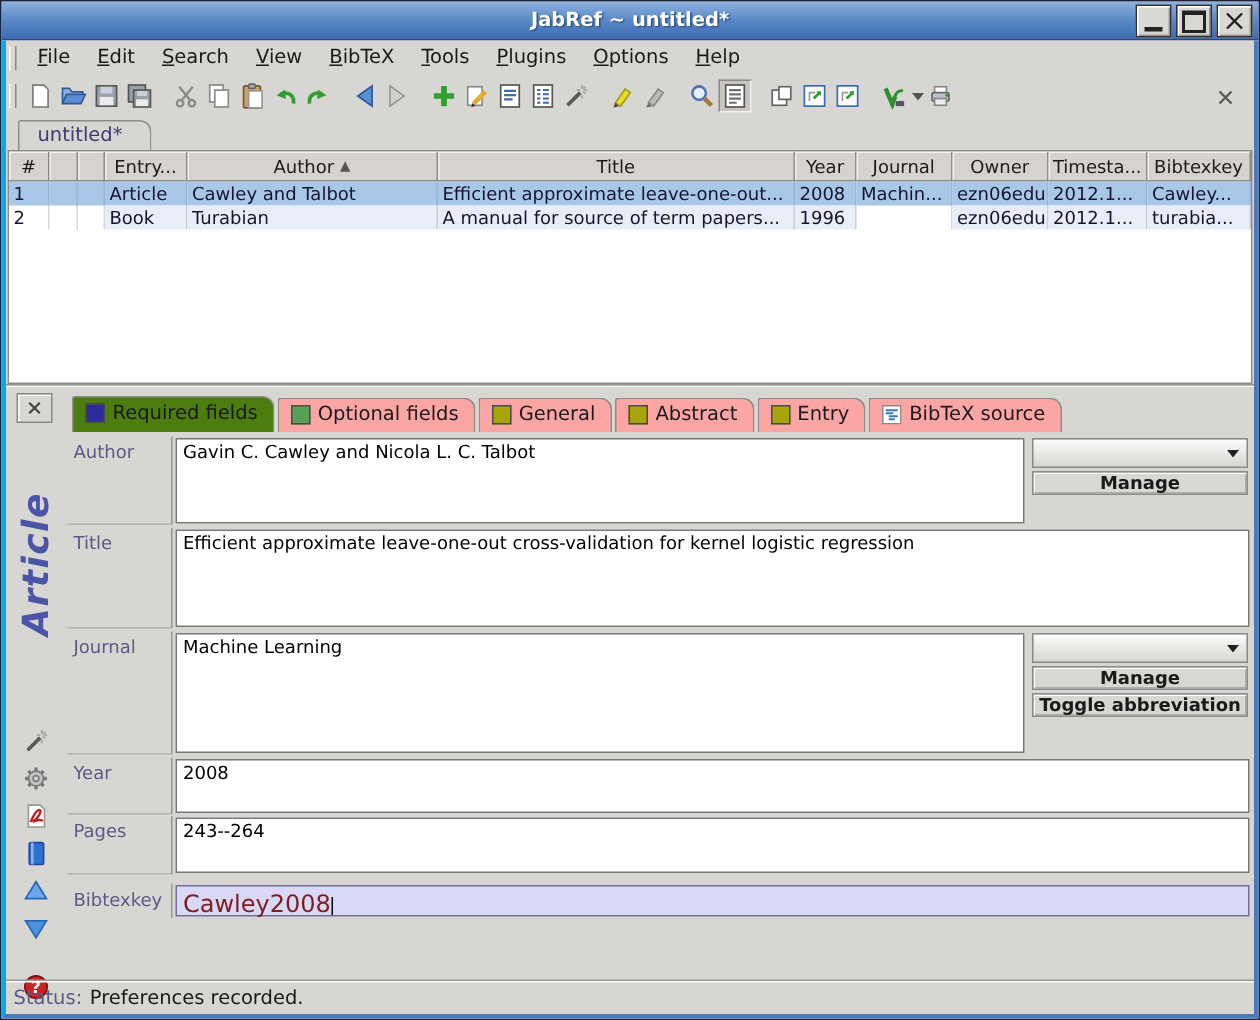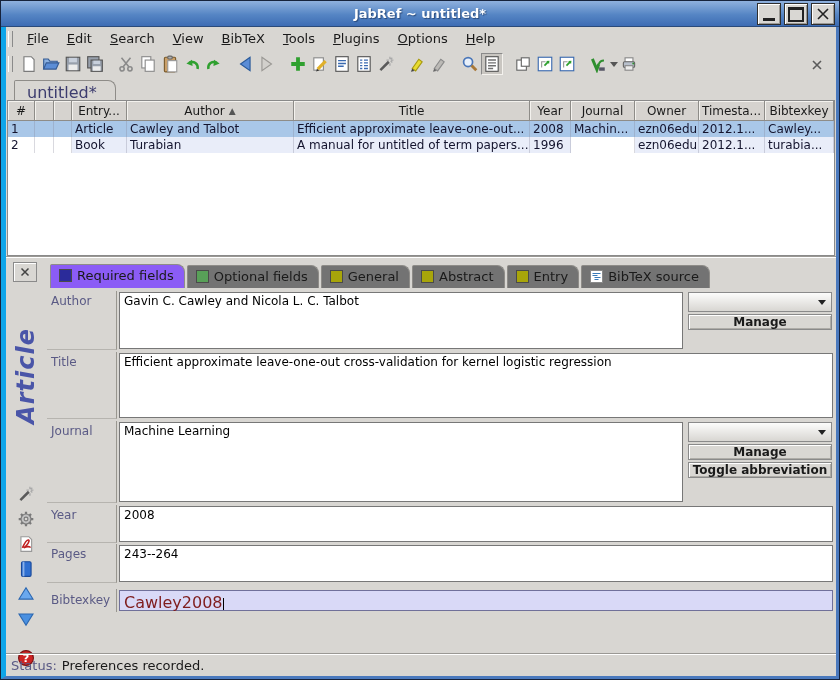--- a/index.html
+++ b/index.html
@@ -12,38 +12,38 @@
     display:flex;align-items:center;justify-content:center;border-bottom:1px solid #2a4a7a;}
   .title-text{color:#fff;font-weight:bold;font-size:13px;text-shadow:1px 1px 1px #2a4a7a;}
   .tb-controls{position:absolute;right:4px;top:2px;display:flex;gap:3px;}
   .tbtn{width:22px;height:20px;background:#d9d7d3;border:1px solid #2e2e2e;
     box-shadow:inset 1px 1px 0 #fff,inset -1px -1px 0 #9a9894;
     display:flex;align-items:center;justify-content:center;cursor:default;}
   .glyph-min{width:12px;height:3px;background:#222;margin-top:10px;}
   .glyph-max{width:12px;height:10px;border:2px solid #222;border-top-width:3px;}
   
   .content{position:absolute;top:26px;left:0;right:0;bottom:0;
-    border-left:5px solid #0ea5e9;border-right:3px solid #4a79bd;border-bottom:3px solid #4a79bd;
+    border-left:3px solid #0ea5e9;border-right:3px solid #4a79bd;border-bottom:3px solid #4a79bd;
     background:#d8d6d2;}
   .handle{width:3px;height:16px;border-left:1px solid #fff;border-right:1px solid #8a8a8a;margin:0 5px 0 2px;flex:none;}
   
   .menubar{position:absolute;top:0;left:0;right:0;height:23px;display:flex;align-items:center;}
   .menu-item{padding:2px 9px;white-space:nowrap;}
   .menu-item u{text-decoration:underline;}
   
   .toolbar{position:absolute;top:23px;left:0;right:0;height:28px;display:flex;align-items:center;}
   .ticon{width:22px;height:22px;display:flex;align-items:center;justify-content:center;flex:none;}
   .tgap{width:9px;flex:none;}
   .pressed{background:#c9c6c1;border:1px solid;border-color:#8a8a8a #f4f2ee #f4f2ee #8a8a8a;box-sizing:border-box;}
   .toolbar-close{position:absolute;right:8px;top:4px;}
   .dd-arrow{width:0;height:0;border-left:4px solid transparent;border-right:4px solid transparent;border-top:5px solid #555;margin-left:1px;}
   
   .tabstrip{position:absolute;top:51px;left:0;right:0;height:22px;}
   .filetab{display:inline-block;margin:2px 0 0 8px;padding:2px 18px 3px 12px;background:#d8d6d2;
-    border:1px solid #8e8c88;border-bottom:none;border-radius:2px 8px 0 0;color:#3c3c6e;font-size:16px;}
+    border:1px solid #8e8c88;border-bottom:none;border-radius:2px 8px 0 0;color:#3c3c6e;font-size:13px;}
   
   .tablewrap{position:absolute;top:73px;left:1px;right:1px;height:156px;background:#fff;
     border:1px solid #8a8a8a;box-sizing:border-box;overflow:hidden;}
   .trow{display:flex;width:100%;}
   .th{height:20px;box-sizing:border-box;background:#d6d3cf;border-right:1px solid #8e8c88;border-bottom:1px solid #8e8c88;
     box-shadow:inset 1px 1px 0 #f4f2ee;display:flex;align-items:center;justify-content:center;
     font-size:12px;overflow:hidden;white-space:nowrap;}
   .td{height:16px;box-sizing:border-box;padding:0 3px;font-size:12px;line-height:16px;
     border-right:1px solid rgba(130,130,150,.30);overflow:hidden;white-space:nowrap;color:#14142e;}
   .c0{width:27px;flex:none}.c1{width:19px;flex:none}.c2{width:18px;flex:none}.c3{width:55px;flex:none}
@@ -52,22 +52,22 @@
   .sel .td{background:#a9c7e8;}
   .alt{background:#e9edf9;}
   .sort-arrow{font-size:9px;color:#555;margin-left:4px;}
   
   .editor{position:absolute;top:229px;left:0;right:0;height:398px;background:#d8d6d2;
     border-top:1px solid #9a9894;box-shadow:inset 0 1px 0 #fff;}
   .ed-close{position:absolute;left:7px;top:5px;width:22px;height:18px;background:#d9d7d3;
     border:1px solid #8a8a8a;box-shadow:inset 1px 1px 0 #fff;display:flex;align-items:center;justify-content:center;}
   .ed-tabs{position:absolute;left:44px;top:5px;height:26px;display:flex;align-items:flex-end;}
   .ed-tab{display:flex;align-items:center;gap:5px;padding:3px 10px 4px 8px;margin-right:2px;
-    background:#737373;border:1px solid #8e8c88;border-bottom:none;border-radius:2px 8px 0 0;font-size:13px;white-space:nowrap;}
-  .ed-tab.active{background:#8b5cf6;padding-bottom:5px;}
+    background:#fca5a5;border:1px solid #8e8c88;border-bottom:none;border-radius:2px 8px 0 0;font-size:13px;white-space:nowrap;}
+  .ed-tab.active{background:#4d7c0f;padding-bottom:5px;}
   .sq{width:13px;height:13px;border:1px solid #4a4a4a;flex:none;box-sizing:border-box;}
   .sq-navy{background:#2b2b9a}.sq-green{background:#58a058}.sq-olive{background:#a8a50a}
   
   .ed-side{position:absolute;left:0;top:28px;bottom:0;width:40px;}
   .etype{position:absolute;top:6px;left:0;width:40px;height:170px;display:flex;align-items:center;justify-content:center;}
   .etype span{transform:rotate(-90deg);font-size:24px;font-weight:bold;font-style:italic;color:#4a55a8;letter-spacing:1px;}
   .side-icons{position:absolute;top:200px;bottom:0;left:0;width:40px;display:flex;flex-direction:column;align-items:center;}
   .sicon{width:22px;height:22px;display:flex;align-items:center;justify-content:center;margin-bottom:7px;}
   .sicon.last{margin-top:14px;}
   
@@ -344,21 +344,21 @@
         <div class="td c8">ezn06edu</div>
         <div class="td c9">2012.1...</div>
         <div class="td c10">Cawley...</div>
       </div>
       <div class="trow">
         <div class="td c0">2</div>
         <div class="td c1"></div>
         <div class="td c2"></div>
         <div class="td c3 alt">Book</div>
         <div class="td c4 alt">Turabian</div>
-        <div class="td c5 alt">A manual for untitled of term papers...</div>
+        <div class="td c5 alt">A manual for source of term papers...</div>
         <div class="td c6 alt">1996</div>
         <div class="td c7"></div>
         <div class="td c8 alt">ezn06edu</div>
         <div class="td c9 alt">2012.1...</div>
         <div class="td c10 alt">turabia...</div>
       </div>
     </div>
 
     <div class="editor">
       <span class="ed-close">

